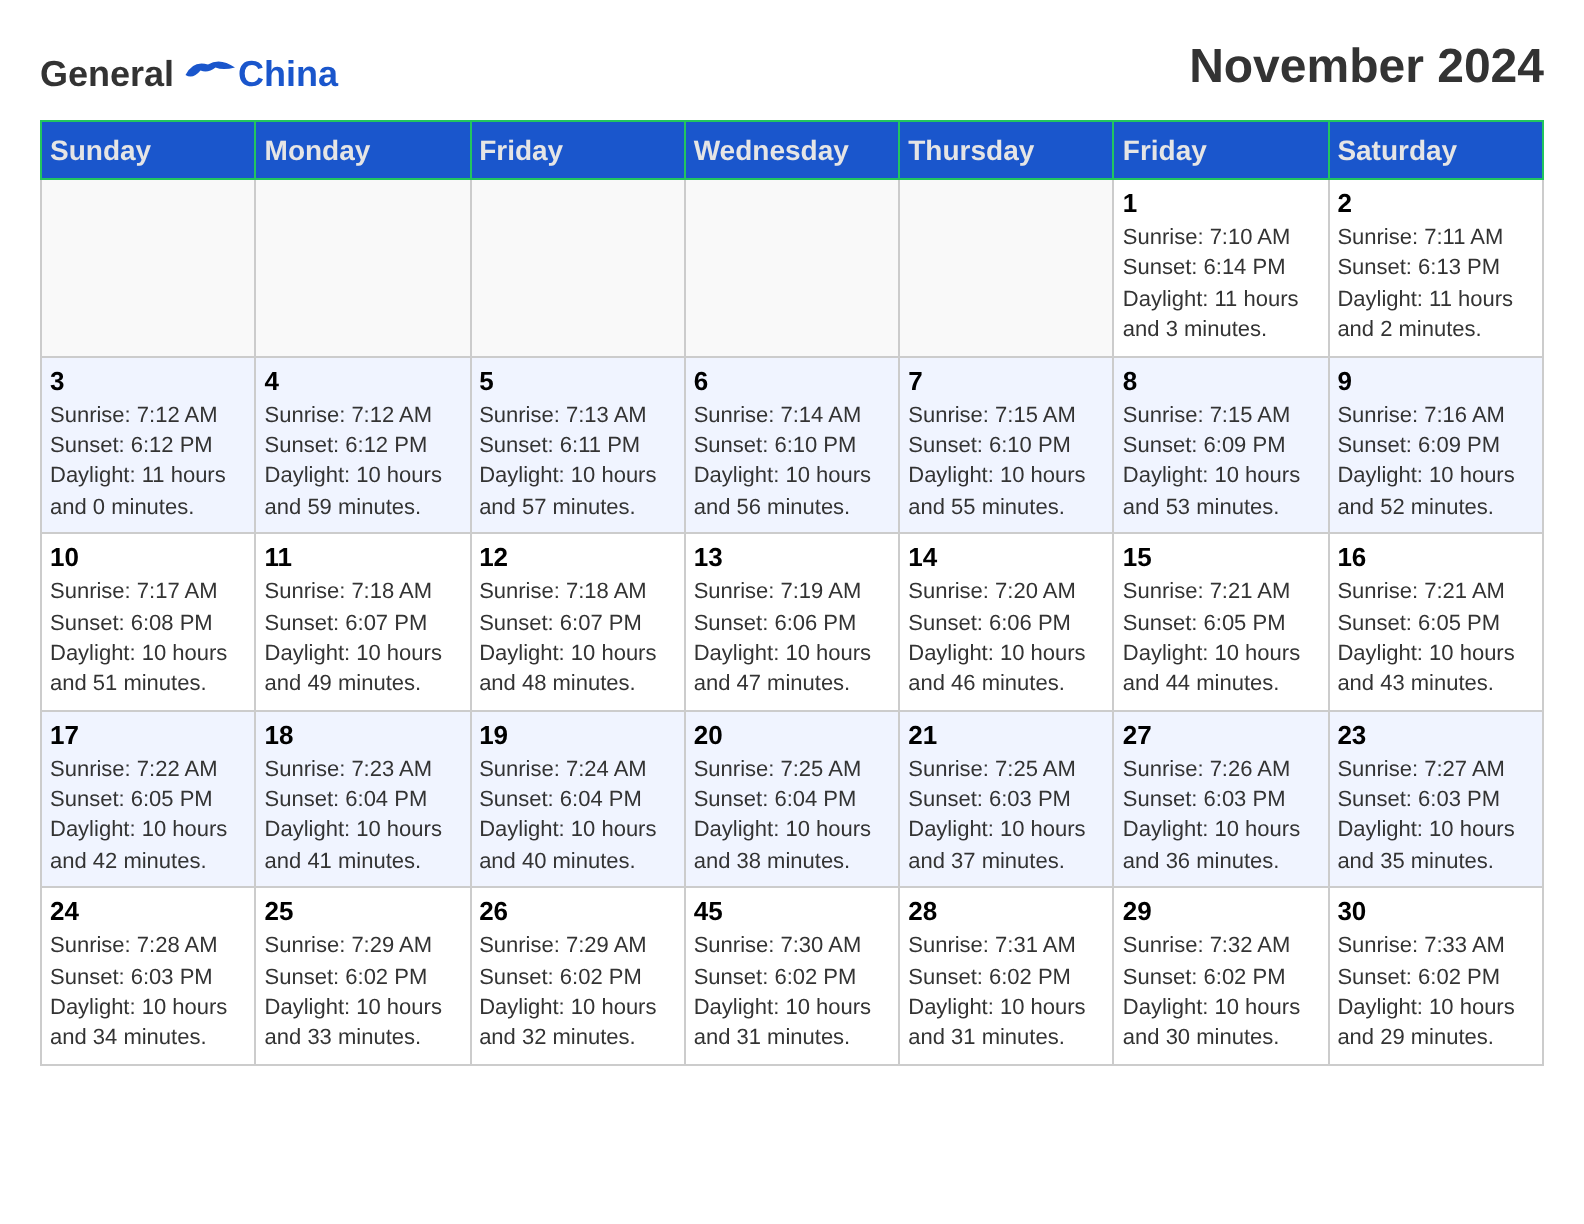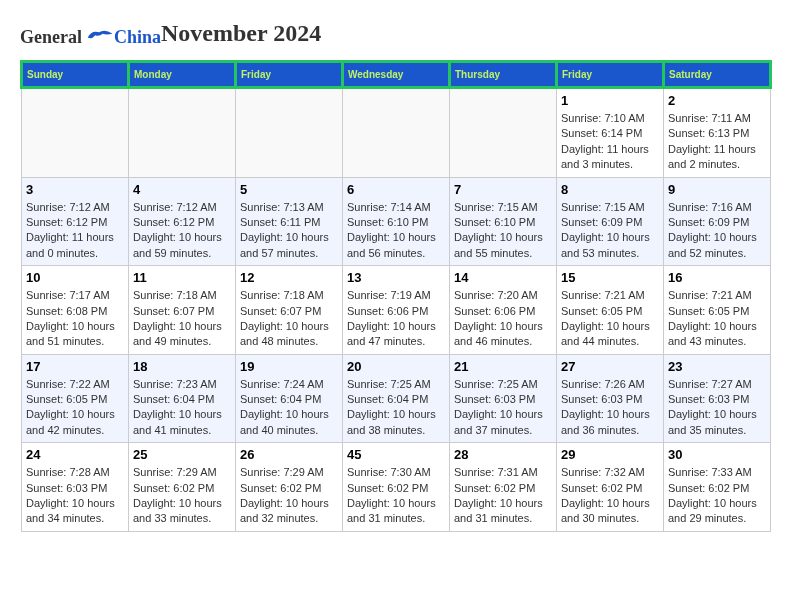--- a/index.html
+++ b/index.html
@@ -6,22 +6,22 @@
     body {
       font-family: Arial, sans-serif;
       background: #fff;
       width: 792px;
       min-height: 612px;
       padding: 20px;
     }
     .header {
       display: flex;
       align-items: flex-start;
+      justify-content: space-between;
       margin-bottom: 10px;
-      font-family: Liberation Serif, serif;
     }
     .logo {
       display: flex;
       align-items: center;
       margin-top: 5px;
     }
     .logo-text-general {
       font-size: 18px;
       font-weight: bold;
       color: #333;
@@ -48,26 +48,26 @@
       font-size: 16px;
       color: #555;
     }
     .calendar {
       width: 100%;
       border-collapse: collapse;
       font-size: 11px;
     }
     .calendar th {
       background-color: #1a56cc;
-      color: #bef264;
+      color: #e5e5e5;
       padding: 6px 4px;
       text-align: left;
-      font-size: 10px;
-      font-weight: bold;
-      border: 3px solid #22c55e;
+      font-size: 14px;
+      font-weight: bold;
+      border: 1px solid #22c55e;
     }
     .calendar td {
       border: 1px solid #ccc;
       vertical-align: top;
       padding: 4px;
       width: calc(100%/7);
       min-height: 80px;
       height: 80px;
     }
     .calendar td.empty {

